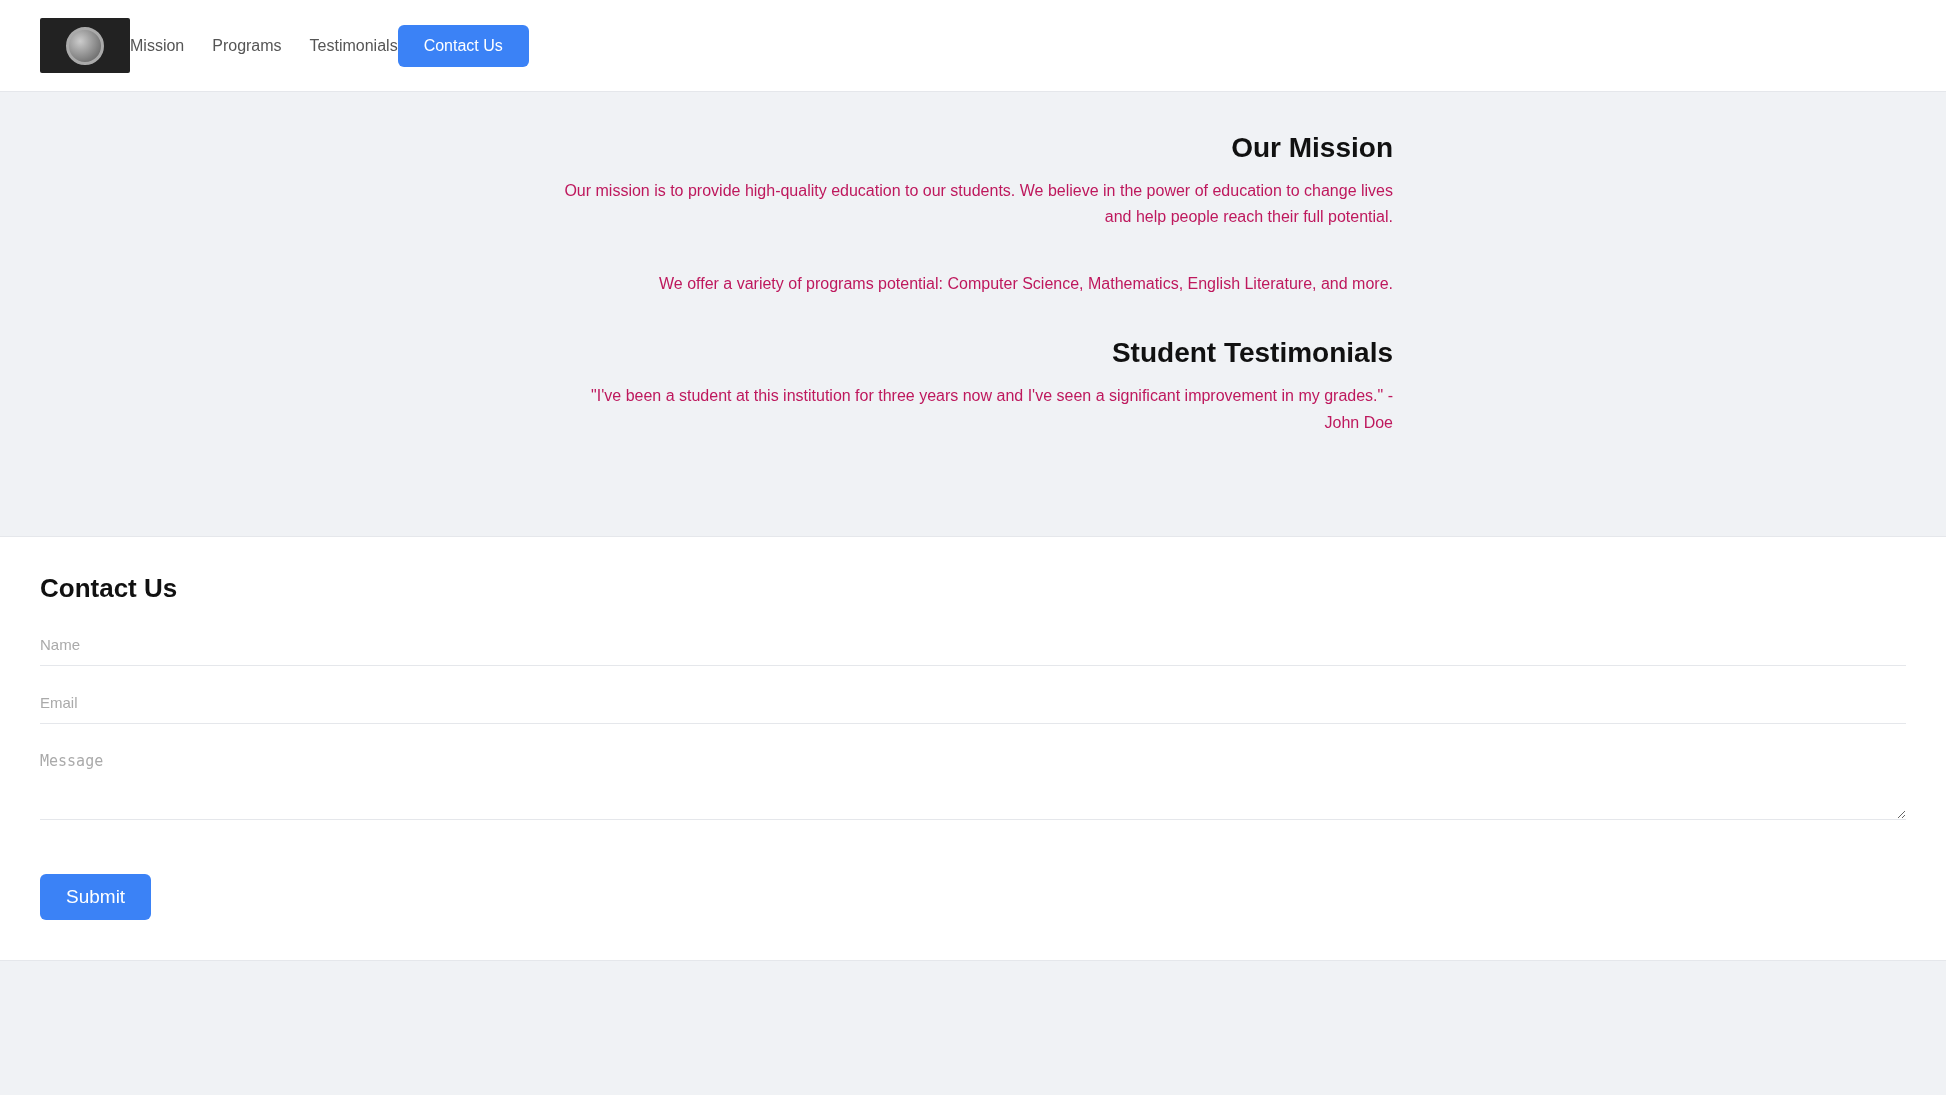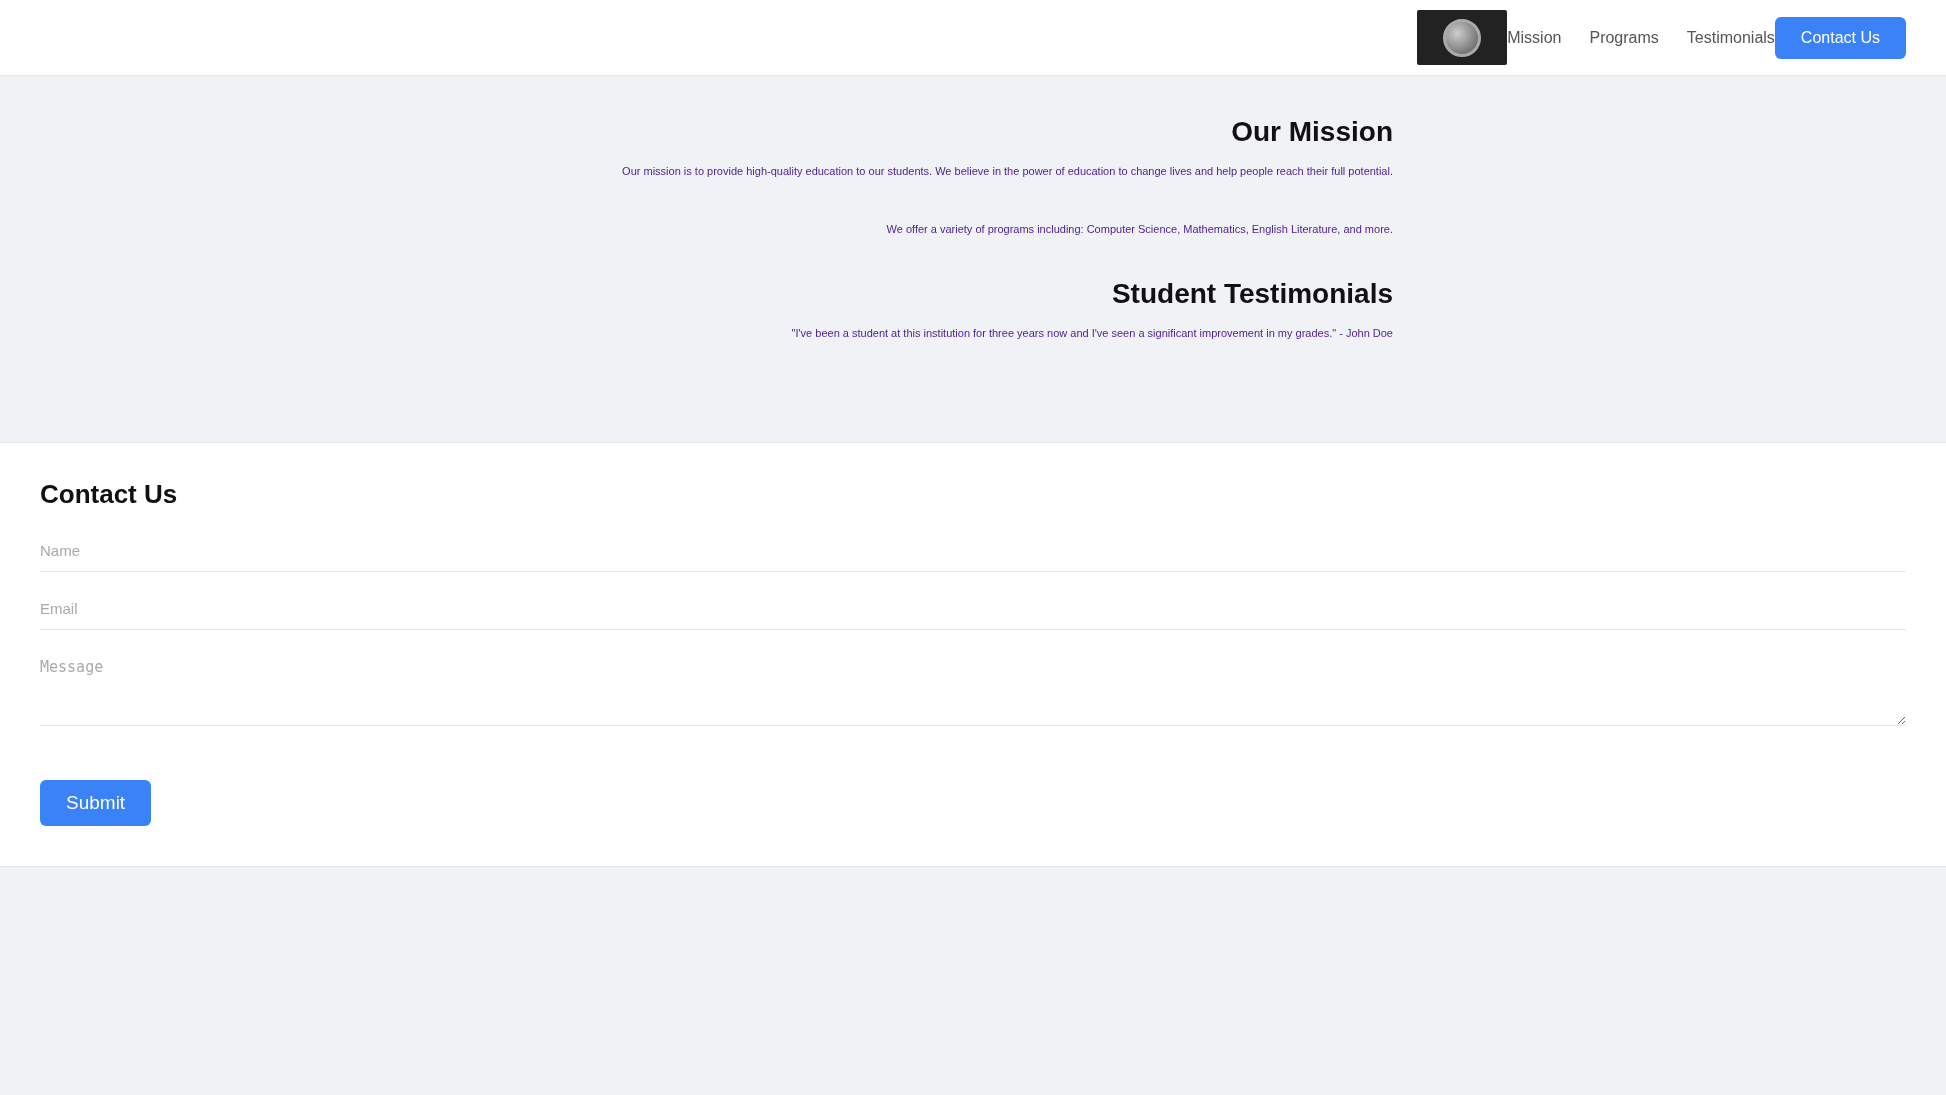--- a/index.html
+++ b/index.html
@@ -2,24 +2,24 @@
 <html><head>
   <meta charset="utf-8">
   <style>
     * { box-sizing: border-box; margin: 0; padding: 0; }
     body { font-family: Arial, sans-serif; background: #f0f2f5; color: #111; }
 
     
     header {
       background: #fff;
       border-bottom: 1px solid #e5e7eb;
-      padding: 10px 40px;
+      padding: 18px 40px;
       display: flex;
       align-items: center;
-      justify-content: flex-end;
+      justify-content: flex-start;
     }
     .logo-img {
       width: 90px;
       height: 55px;
       background: #222;
       display: flex;
       align-items: center;
       justify-content: center;
       border-radius: 2px;
       overflow: hidden;
@@ -64,23 +64,23 @@
     .section {
       margin-bottom: 40px;
     }
     .section h2 {
       font-size: 28px;
       font-weight: 700;
       margin-bottom: 14px;
       color: #111;
     }
     .section p {
-      font-size: 11px;
+      font-size: 16px;
       line-height: 1.65;
-      color: #4c1d95;
+      color: #be185d;
     }
 
     
     footer {
       background: #fff;
       border-top: 1px solid #e5e7eb;
       padding: 36px 40px 40px;
     }
     footer h2 {
       font-size: 26px;
@@ -148,21 +148,21 @@
   <button class="contact-btn">Contact Us</button>
 </header>
 
 <main>
   <div class="content-area">
     <div class="section" id="mission">
       <h2>Our Mission</h2>
       <p>Our mission is to provide high-quality education to our students. We believe in the power of education to change lives and help people reach their full potential.</p>
     </div>
     <div class="section" id="programs">
-      <p>We offer a variety of programs including: Computer Science, Mathematics, English Literature, and more.</p>
+      <p>We offer a variety of programs potential: Computer Science, Mathematics, English Literature, and more.</p>
     </div>
     <div class="section" id="testimonials">
       <h2>Student Testimonials</h2>
       <p>"I've been a student at this institution for three years now and I've seen a significant improvement in my grades." - John Doe</p>
     </div>
   </div>
 </main>
 
 <footer>
   <h2>Contact Us</h2>

